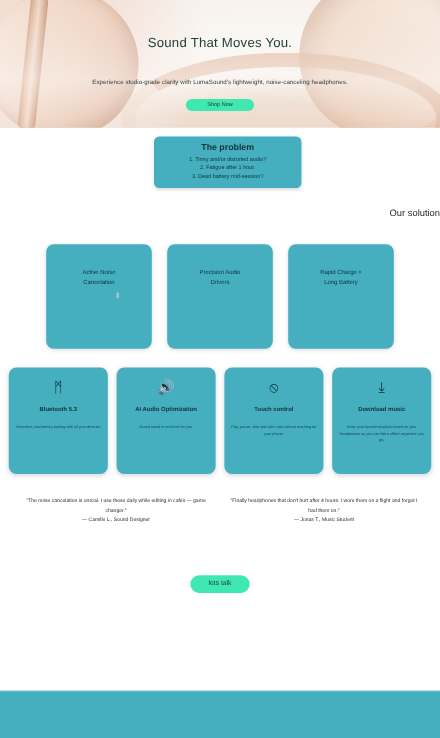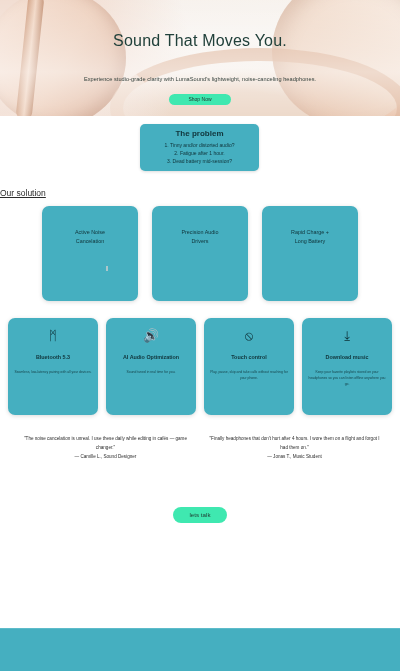--- a/index.html
+++ b/index.html
@@ -72,21 +72,21 @@
     position:absolute; inset:0;
     background: linear-gradient(180deg, rgba(255,255,255,.12) 0%, rgba(255,255,255,.42) 45%, rgba(255,255,255,.55) 62%, rgba(255,255,255,.25) 100%);
   }
   .hero-content {
     position: relative;
     z-index: 4;
     text-align: center;
     padding-top: 32px;
   }
   .hero-title {
-    font-size: 16px;
+    font-size: 12px;
     font-weight: 400;
     color: #20403a;
     letter-spacing: .2px;
   }
   .hero-sub {
     margin-top: 26px;
     font-size: 5.6px;
     color: #33403c;
     letter-spacing: .05px;
   }
@@ -103,21 +103,21 @@
     font-size: 5px;
     font-family: "Liberation Sans", sans-serif;
     cursor: pointer;
   }
 
   
   .problem-wrap { position: relative; height: 72px; }
   .problem-card {
     position: absolute;
     left: 140px; top: 8px;
-    width: 119px;
+    width: 134px;
     padding: 5px 4px 6px;
     background: #45afc0;
     border-radius: 5px;
     text-align: center;
     box-shadow: 0 1px 3px rgba(0,0,0,.14);
   }
   .problem-title { font-size: 8px; font-weight: 700; color: #10343a; }
   .problem-list { list-style: none; margin-top: 3px; }
   .problem-list li {
     font-size: 5px;
@@ -128,26 +128,25 @@
   .speck {
     position: absolute;
     left: 106px; top: 150px;
     width: 2px; height: 5px;
     background: #cfcfcf;
     opacity: .75;
   }
 
   
   .section-title {
-    text-align: left;
+    text-align: right;
     font-size: 8.5px;
     font-weight: 400;
     color: #2b2b2b;
-    margin-bottom: 8px;
-    text-decoration: underline;
+    margin-bottom: 24px;
   }
   .solution-row {
     display: flex;
     justify-content: space-between;
     padding: 0 42px;
     gap: 14px;
   }
   .solution-card {
     flex: 1;
     height: 95px;

